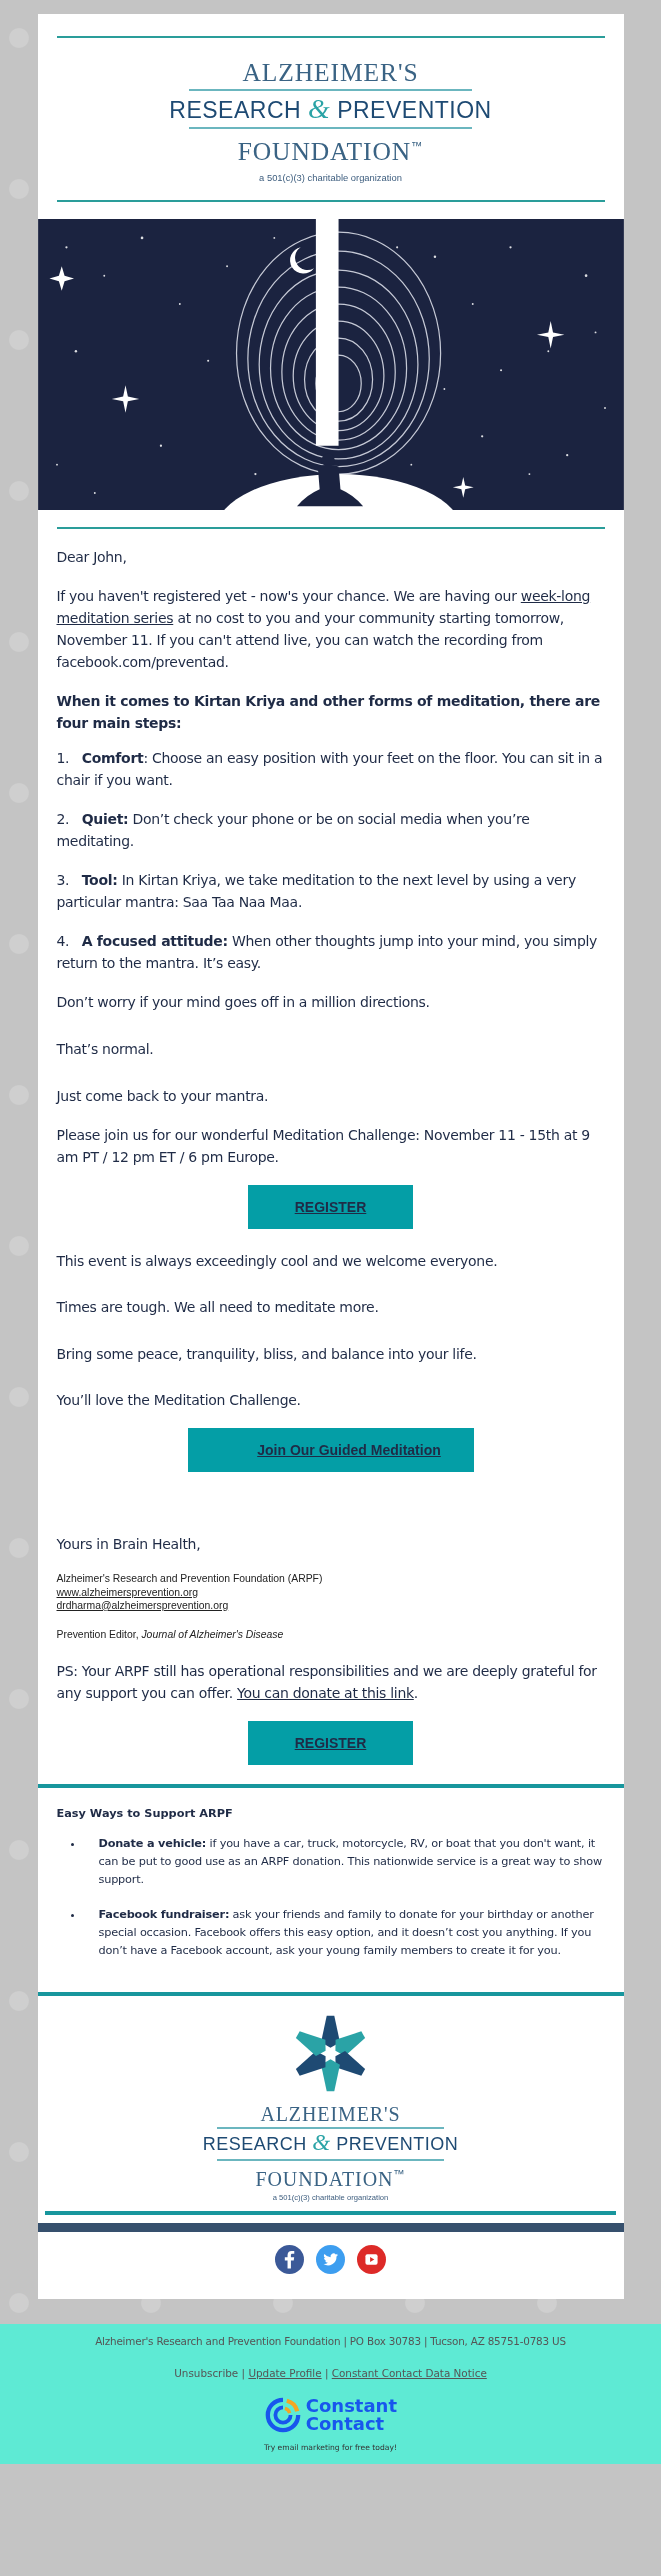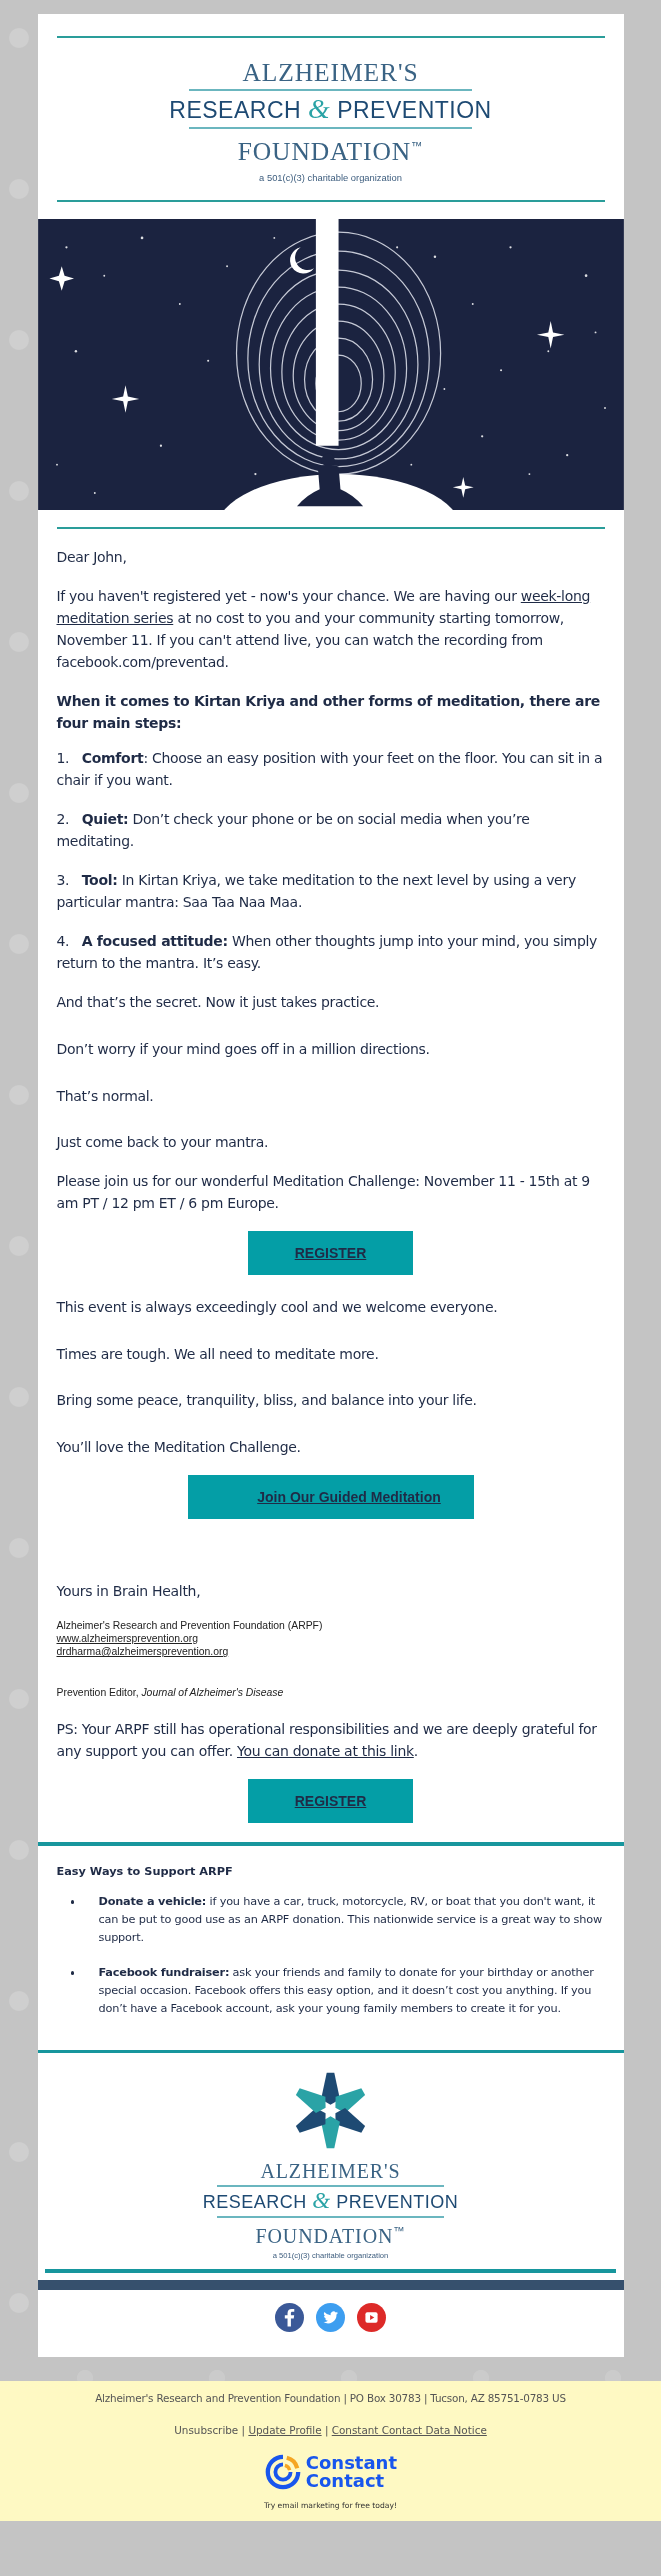--- a/index.html
+++ b/index.html
@@ -96,21 +96,21 @@
   .btn.reg { width: 165px; }
   .btn.guided { width: 286px; padding-left: 37px; }
 
   .sig-spacer { height: 40px; }
   .sig-name { font-weight: bold; font-size: 16px !important; line-height: 23.6px !important; }
   .small-block {
     font-family: "Liberation Sans", sans-serif;
     font-size: 10.4px;
     line-height: 13.2px;
     color: #222;
-    margin-bottom: 27px;
+    margin-bottom: 16px;
   }
   .small-block a { color: #222; text-decoration: underline; }
   .small-block i { font-style: italic; }
 
   .thick-teal { height: 3.8px; background: #17969d; }
   .support { padding: 19px 13px 15px 19px; }
   .support h4 {
     font-family: "DejaVu Sans", sans-serif;
     font-size: 11.3px;
     font-weight: bold;
@@ -151,21 +151,21 @@
     margin: 0 3.8px;
     vertical-align: middle;
     position: relative;
   }
   .ic.fb { background: #3b5998; }
   .ic.tw { background: #3d9ef0; }
   .ic.yt { background: #dd2a28; }
   .ic svg { position: absolute; left: 0; top: 0; }
 
   .footer {
-    background: #fef9c3;
+    background: #5eead4;
     text-align: center;
     padding: 11.3px 0 11.3px 0;
     font-family: "DejaVu Sans", sans-serif;
     color: #555;
   }
   .footer .addr { font-size: 10.4px; letter-spacing: -0.2px; }
   .footer .links { font-size: 10.4px; margin-top: 20px; }
   .footer .links a { color: #555; text-decoration: underline; }
   .cc { margin-top: 17px; display: inline-flex; align-items: center; gap: 3.8px; }
   .cc .cc-text {
@@ -264,21 +264,20 @@
     <div class="content">
       <p>Dear John,</p>
       <p><span>If you haven't registered yet - now's your chance. We are having our </span><a href="#">week-long meditation series</a><span> at no cost to you and your community starting tomorrow, November 11. If you can't attend live, you can watch the recording from facebook.com/preventad.</span></p>
       <p class="tight"><b>When it comes to Kirtan Kriya and other forms of meditation, there are four main steps:</b></p>
 
       <p><span>1.</span>&nbsp;&nbsp;&nbsp;<b>Comfort</b><span>:</span><span> Choose an easy position with your feet on the floor. You can sit in a chair if you want.</span></p>
       <p><span>2.</span>&nbsp;&nbsp;&nbsp;<b>Quiet:</b><span> Don’t check your phone or be on social media when you’re meditating.</span></p>
       <p><span>3.</span>&nbsp;&nbsp;&nbsp;<b>Tool:</b><span> In Kirtan Kriya, we take meditation to the next level by using a very particular mantra: Saa Taa Naa Maa.</span></p>
       <p><span>4.</span>&nbsp;&nbsp;&nbsp;<b>A focused attitude:</b><span> When other thoughts jump into your mind, you simply return to the mantra. It’s easy.</span></p>
 
-      <p class="spaced">And that’s the secret. Now it just takes practice.</p>
       <p class="spaced">Don’t worry if your mind goes off in a million directions.</p>
       <p class="spaced">That’s normal.</p>
       <p>Just come back to your mantra.</p>
       <p>Please join us for our wonderful Meditation Challenge: November 11 - 15th at 9 am PT / 12 pm ET / 6 pm Europe.</p>
 
       <div class="btn-row">
         <a href="#" class="btn reg">REGISTER</a>
       </div>
 
       <p class="spaced">This event is always exceedingly cool and we welcome everyone.</p>

